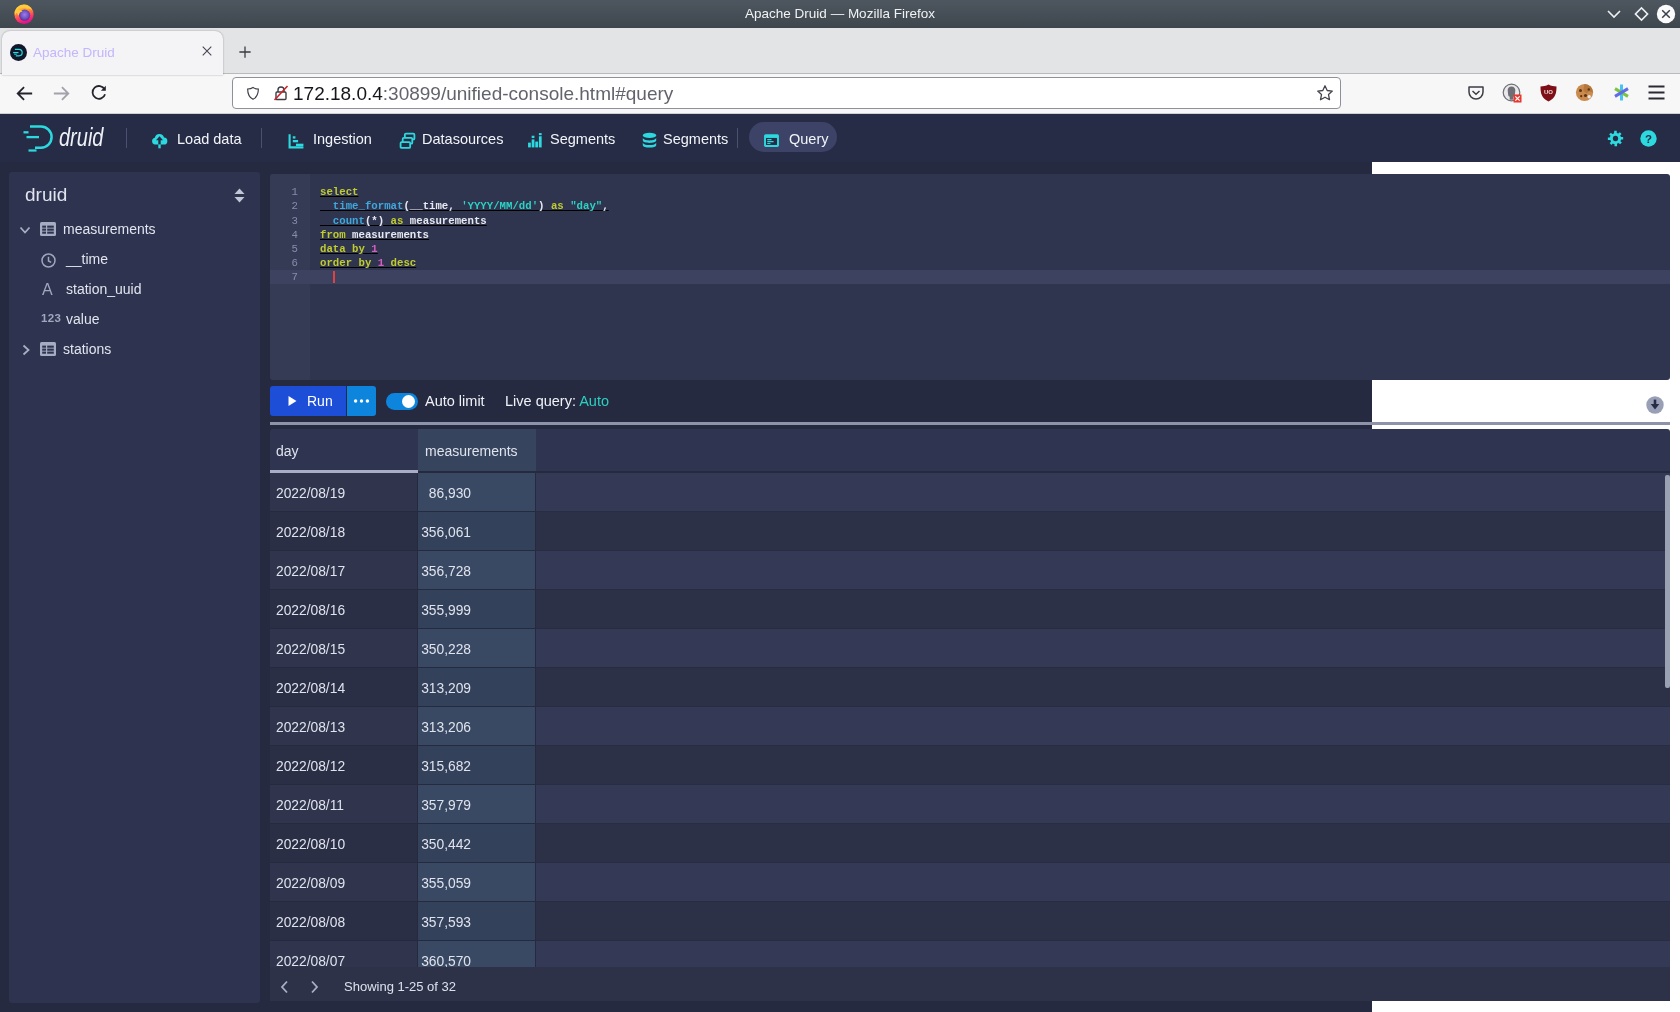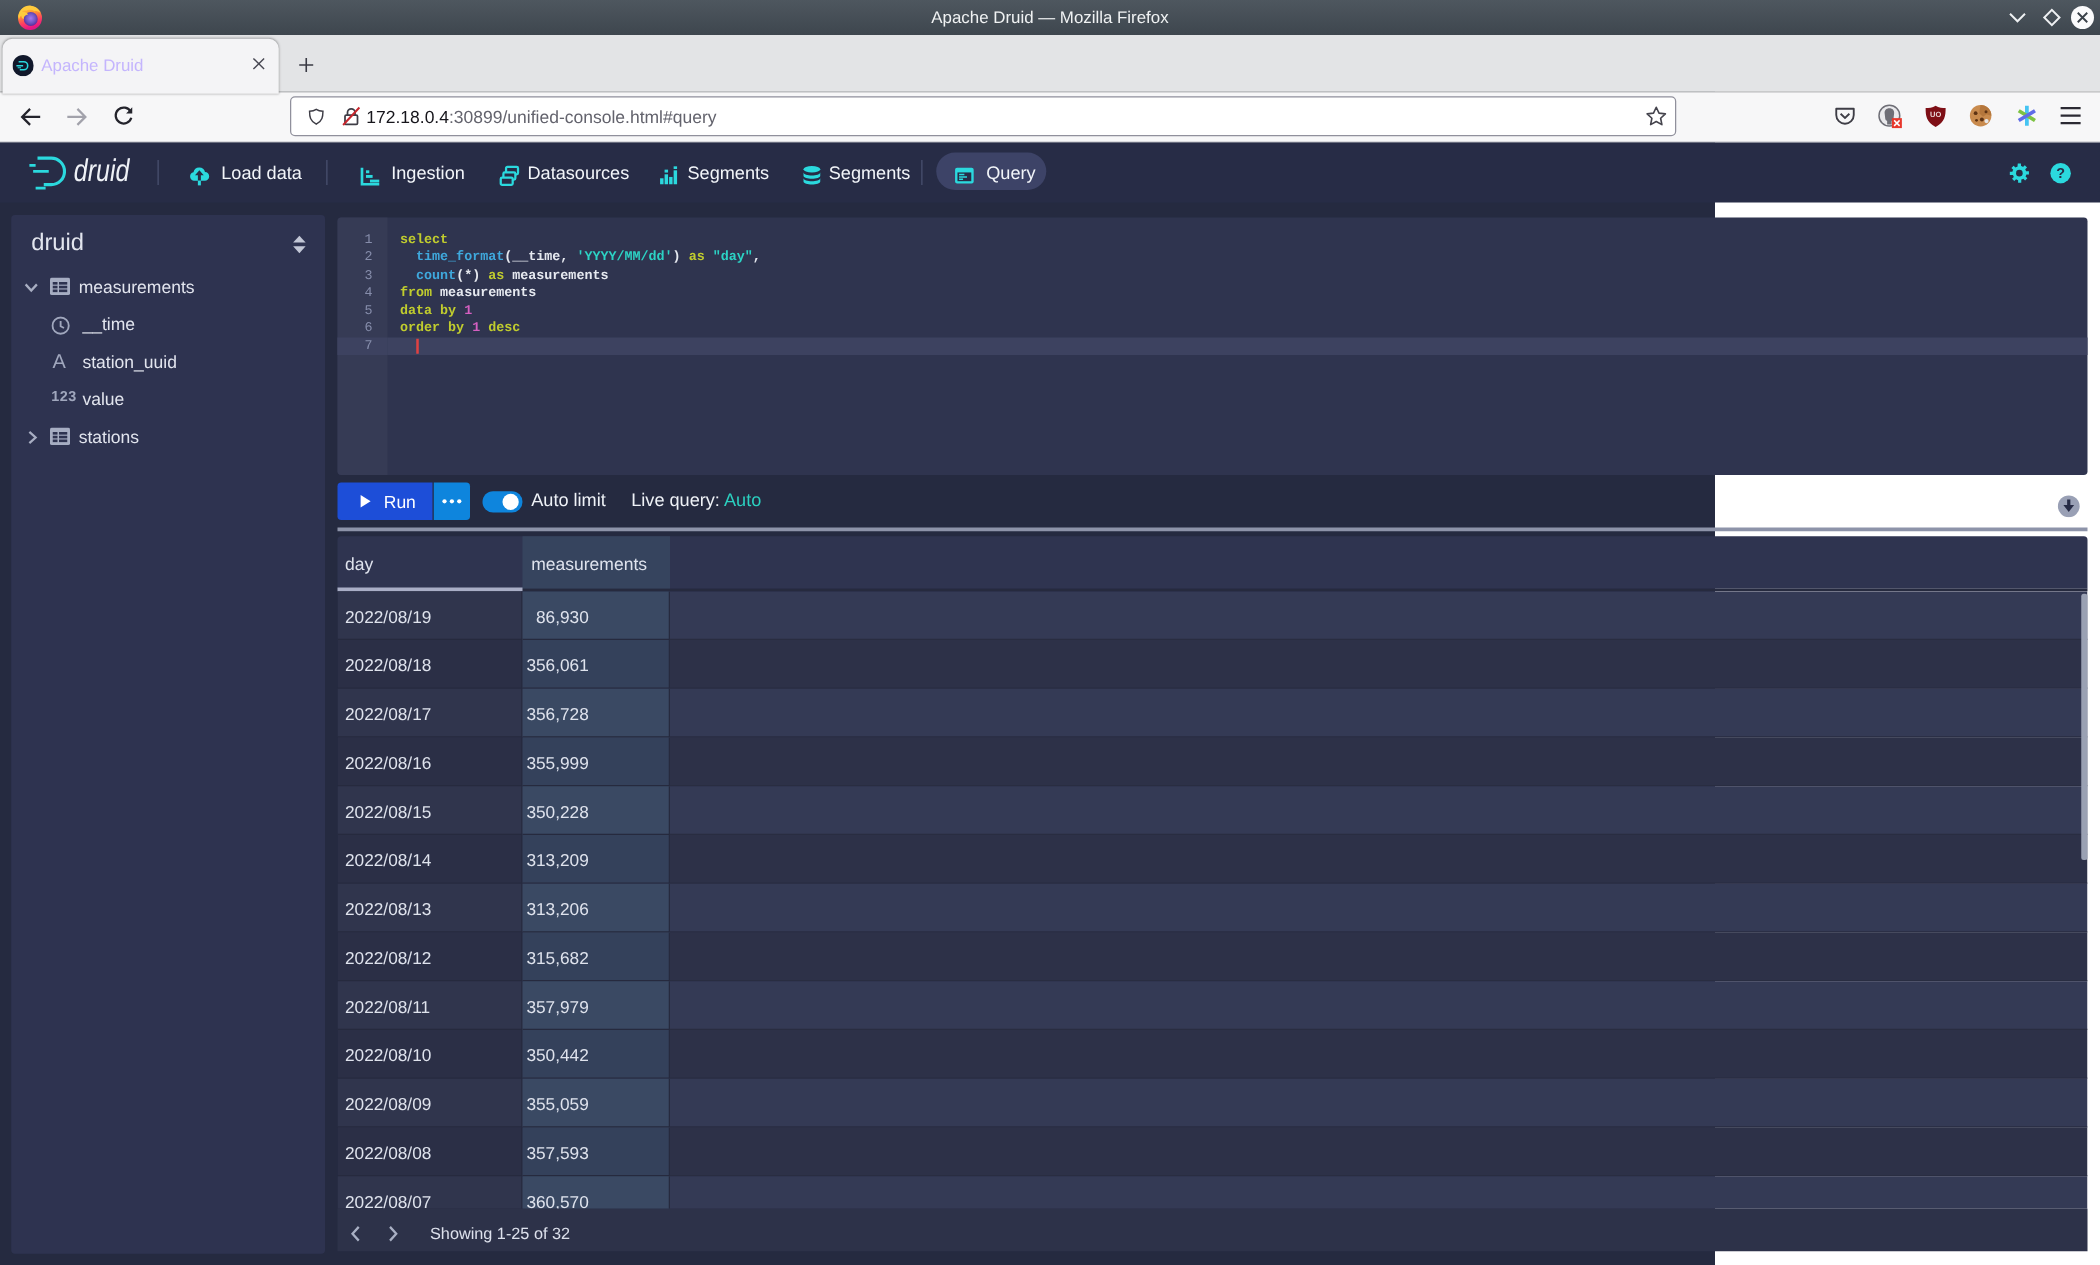--- a/index.html
+++ b/index.html
@@ -52,21 +52,21 @@
   .r-l .cell-day { background:#30354d; }
   .r-l .cell-meas { background:#3a4963; }
   .r-l .cell-rest { background:#343a55; }
   .r-d .cell-day { background:#2b2f46; }
   .r-d .cell-meas { background:#34415b; }
   .r-d .cell-rest { background:#2d3148; }
 
   .navtxt { top:114px; height:48px; line-height:51px; font-size:14.5px; color:#f2f5f9; }
   .nico { top:132px; }
   .treetxt { font-size:14px; color:#e2e5ee; }
-  .codeline { position:absolute; left:50px; white-space:pre; font-weight:700; }
+  .codeline { position:absolute; left:50px; white-space:pre; font-weight:700;text-decoration:underline; }
   .gnum { position:absolute; width:28px; text-align:right; color:#868dab; }
   .kw { color:#c0cc2e; } .fn { color:#3fa8dc; } .str { color:#2cd3c5; }
   .num { color:#d45fc1; } .pl { color:#e6e9f0; }
 
   #scrollbar { left:1665px; top:475px; width:4.5px; height:213px; background:#9aa1b3; border-radius:2px; }
   #pager { left:270px; top:967px; width:1400px; height:34px; background:#2d3249; }
 </style>
 </head>
 <body>
 <div id="page">
@@ -130,21 +130,21 @@
 
   <svg class="abs" style="left:246px;top:86px" width="14" height="15" viewBox="0 0 17 17">
     <path d="M8.5 1.2 C10.5 2.6 13 3 15 3 C15 8 14.5 12.5 8.5 15.6 C2.5 12.5 2 8 2 3 C4 3 6.5 2.6 8.5 1.2 Z" stroke="#3e3d46" stroke-width="1.4" fill="none"></path>
   </svg>
 
   <svg class="abs" style="left:272px;top:84px" width="18" height="18" viewBox="0 0 18 18">
     <rect x="4" y="8" width="10" height="7.5" rx="1" stroke="#3e3d46" stroke-width="1.4" fill="none"></rect>
     <path d="M6 8 V6 a3 3 0 0 1 6 0 V8" stroke="#3e3d46" stroke-width="1.4" fill="none"></path>
     <path d="M2.5 16 L15.5 2" stroke="#c7262d" stroke-width="1.6"></path>
   </svg>
-  <div class="abs" style="left:293px;top:77px;height:33px;line-height:33px;font-size:14px;color:#16151b;">172.18.0.4<span style="color:#63636d;">:30899/unified-console.html#query</span></div>
+  <div class="abs" style="left:293px;top:77px;height:33px;line-height:33px;font-size:19px;color:#16151b;">172.18.0.4<span style="color:#63636d;">:30899/unified-console.html#query</span></div>
 
   <svg class="abs" style="left:1316px;top:84px" width="18" height="18" viewBox="0 0 18 18">
     <path d="M9 1.8 L11.2 6.5 L16.3 7.1 L12.5 10.6 L13.5 15.7 L9 13.2 L4.5 15.7 L5.5 10.6 L1.7 7.1 L6.8 6.5 Z" stroke="#45444d" stroke-width="1.3" fill="none" stroke-linejoin="round"></path>
   </svg>
 
   <svg class="abs" style="left:1467px;top:84px" width="18" height="18" viewBox="0 0 18 18">
     <path d="M2 3 h14 v5 a7 7 0 0 1 -14 0 Z" stroke="#3e3d46" stroke-width="1.5" fill="none" stroke-linejoin="round"></path>
     <path d="M5.5 7 L9 10.3 L12.5 7" stroke="#3e3d46" stroke-width="1.5" fill="none"></path>
   </svg>
 

